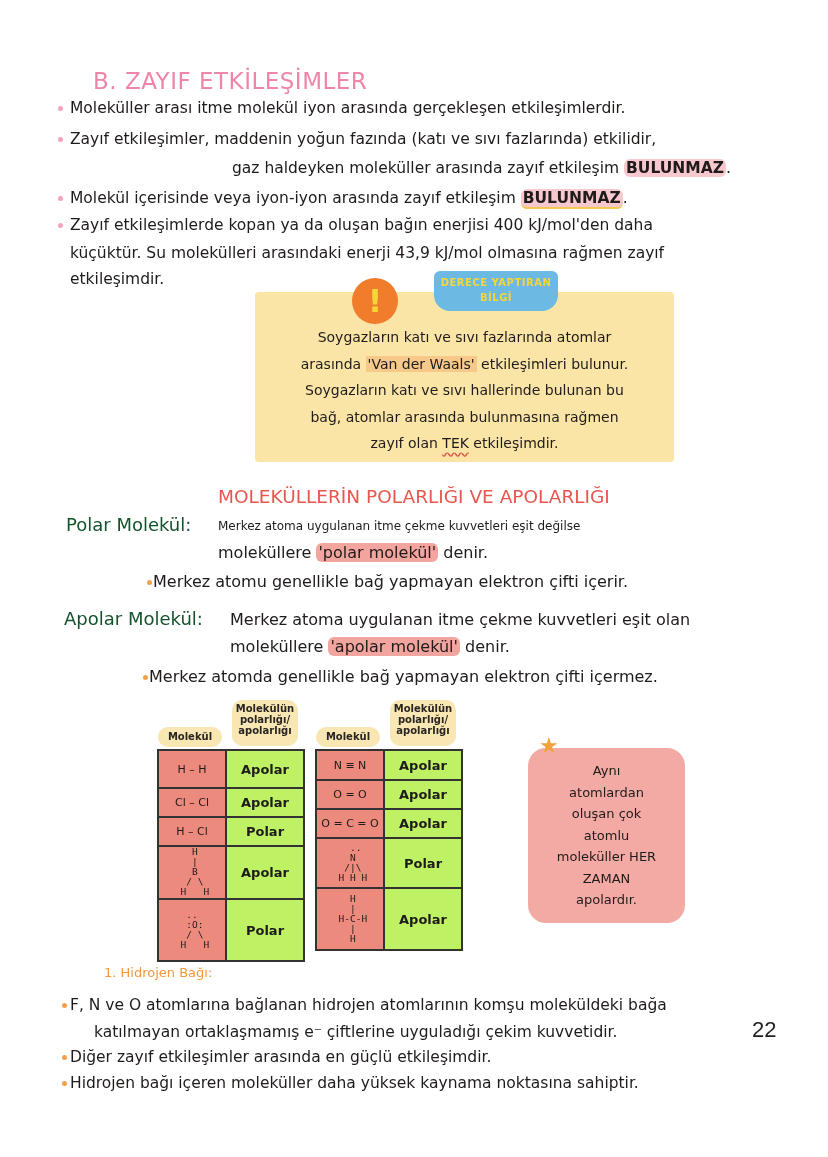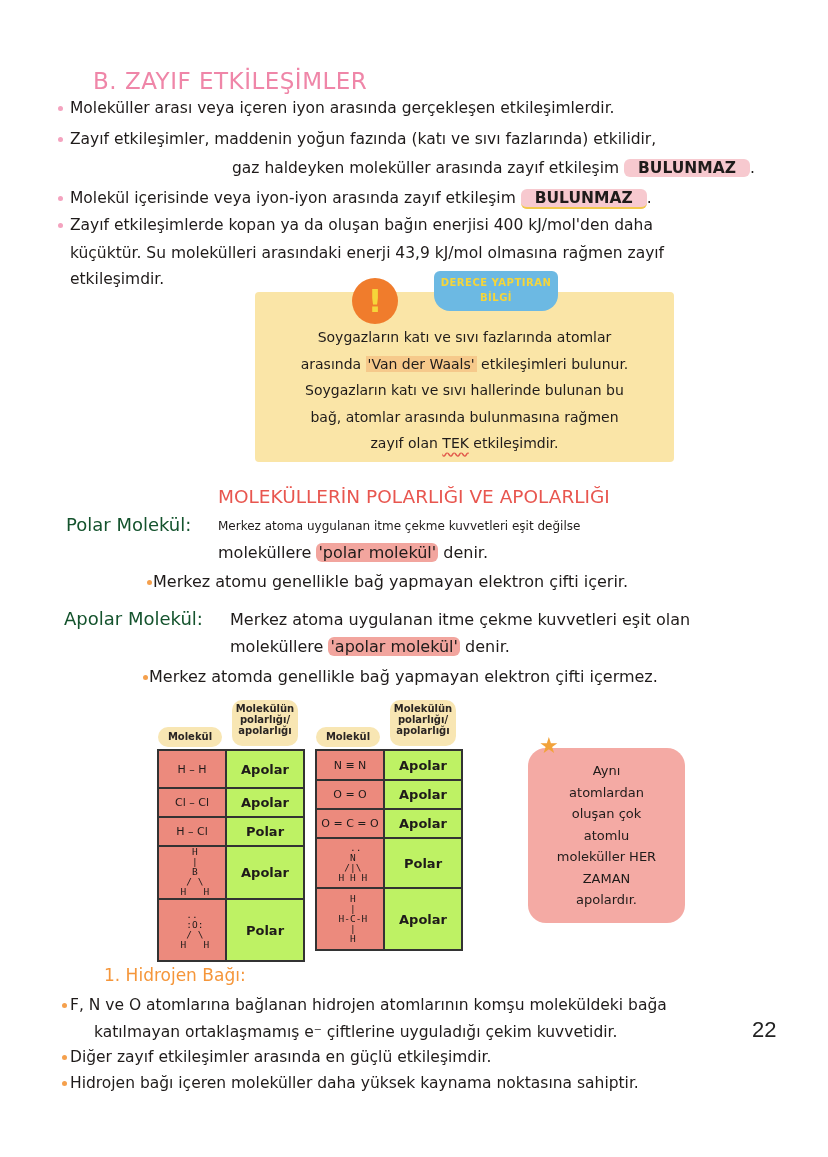--- a/index.html
+++ b/index.html
@@ -5,21 +5,21 @@
   html, body { margin:0; padding:0; }
   body {
     width:828px; height:1157px; background:#ffffff; position:relative; overflow:hidden;
     font-family:"DejaVu Sans", sans-serif; color:#1f1b1a;
   }
   .abs { position:absolute; }
   .title-pink { color:#ef86a8; font-size:23px; letter-spacing:0.5px; font-weight:normal; }
   .line { font-size:15.5px; line-height:20px; white-space:nowrap; }
   .dot { position:absolute; width:5px; height:5px; border-radius:50%; background:#f4a3bf; }
   .dot.orange { background:#f5a04d; }
-  .hl-pink { background:#f7c9cf; border-radius:6px; padding:0 14px; font-weight:bold; }
+  .hl-pink { background:#f7c9cf; border-radius:6px; padding:0 2px; font-weight:bold; }
   .hl-red { background:#f2a59e; border-radius:6px; padding:0 2px; }
   .under-yellow { border-bottom:2px solid #f2c94c; }
   .yellow-box {
     position:absolute; left:255px; top:292px; width:385px; height:170px;
     background:#fae5a7; border-radius:4px;padding-left:34px;
   }
   .yellow-box .txt { position:absolute; left:0; right:0; top:32px; text-align:center; font-size:14px; line-height:26.5px; }
   .hl-orange { background:#f6c98b; border-radius:0; padding:0 2px; }
   .wavy { text-decoration:underline wavy #e2584a; text-underline-offset:4px; }
   .warn-circle {
@@ -40,31 +40,31 @@
   .table td.val { background:#bef264; width:76px; font-weight:bold; font-size:13px; }
   .col-head {
     position:absolute; background:#f8e6b3; border-radius:10px; font-size:10px; font-weight:bold;
     text-align:center; line-height:11px; color:#2a2523;
   }
   .pink-note {
     position:absolute; left:528px; top:748px; width:157px; height:175px; background:#f4aaa4;
     border-radius:18px; text-align:center; font-size:13px; line-height:21.5px; padding-top:12px; box-sizing:border-box;
   }
   .star { position:absolute; left:539px; top:733px; color:#f2a23a; font-size:22px; }
-  .orange-h { color:#f5963a; font-size:17px; }
+  .orange-h { color:#f5963a; font-size:13px; }
   .pagenum { position:absolute; left:752px; top:1017px; font-size:22px; font-family:"Liberation Sans", sans-serif; color:#222; }
   .struct { font-family:"DejaVu Sans Mono", monospace; font-size:9.5px; line-height:10px; white-space:pre; display:inline-block; text-align:left; }
 </style>
 </head>
 <body>
 
 <div class="abs title-pink" style="left:93px; top:68px;">B. ZAYIF ETKİLEŞİMLER</div>
 
 <span class="dot" style="left:58px; top:106px;"></span>
-<div class="abs line" style="left:70px; top:98px;">Moleküller arası veya içeren iyon arasında gerçekleşen etkileşimlerdir.</div>
+<div class="abs line" style="left:70px; top:98px;">Moleküller arası itme molekül iyon arasında gerçekleşen etkileşimlerdir.</div>
 
 <span class="dot" style="left:58px; top:137px;"></span>
 <div class="abs line" style="left:70px; top:129px;">Zayıf etkileşimler, maddenin yoğun fazında (katı ve sıvı fazlarında) etkilidir,</div>
 <div class="abs line" style="left:232px; top:158px;">
   <span>gaz haldeyken moleküller arasında zayıf etkileşim</span>
   <span class="hl-pink">BULUNMAZ</span>.
 </div>
 
 <span class="dot" style="left:58px; top:196px;"></span>
 <div class="abs line" style="left:70px; top:188px;">

